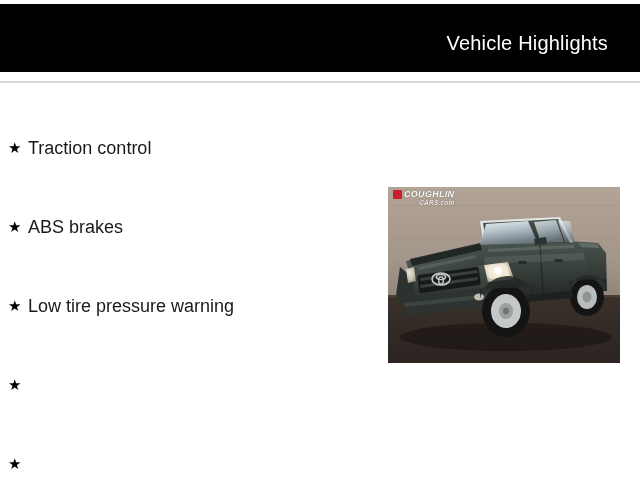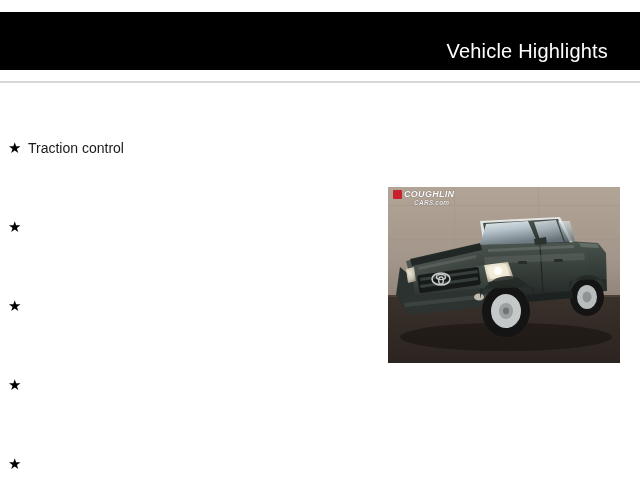--- a/index.html
+++ b/index.html
@@ -13,23 +13,23 @@
     background: #ffffff;
     font-family: "Liberation Sans", sans-serif;
     overflow: hidden;
     position: relative;
   }
 
   
   .header {
     position: absolute;
     left: 0;
-    top: 12px;
+    top: 4px;
     width: 640px;
-    height: 58px;
+    height: 68px;
     background: #000000;
     box-sizing: border-box;
   }
   .header-title {
     position: absolute;
     right: 32px;
     top: 28px;
     color: #ffffff;
     font-size: 20px;
     font-weight: normal;
@@ -76,21 +76,21 @@
   .bullet-star {
     display: inline-block;
     width: 20px;
     font-size: 15px;
     color: #000000;
     line-height: 1;
     text-align: left;
     flex: 0 0 20px;
   }
   .highlight-label {
-    font-size: 14px;
+    font-size: 18px;
     color: #1a1a1a;
     line-height: 1;
     font-family: "Liberation Sans", sans-serif;
   }
 
   
   .vehicle-photo {
     position: absolute;
     left: 388px;
     top: 104px;
@@ -103,21 +103,21 @@
     display: block;
     width: 232px;
     height: 176px;
   }
   .watermark {
     position: absolute;
     left: 5px;
     top: 3px;
     display: flex;
     flex-direction: column;
-    align-items: center;
+    align-items: flex-end;
     line-height: 1;
     pointer-events: none;
   }
   .wm-row {
     display: flex;
     align-items: center;
   }
   .wm-mark {
     width: 9px;
     height: 9px;
@@ -159,24 +159,26 @@
 
   <ul class="highlights">
 
     <li class="highlight-item">
       <span class="bullet-star">★</span>
       <span class="highlight-label">Traction control</span>
     </li>
 
     <li class="highlight-item">
       <span class="bullet-star">★</span>
-    </li>
-
-    <li class="highlight-item">
-      <span class="bullet-star">★</span>
+      <span class="highlight-label">ABS brakes</span>
+    </li>
+
+    <li class="highlight-item">
+      <span class="bullet-star">★</span>
+      <span class="highlight-label">Low tire pressure warning</span>
     </li>
 
     <li class="highlight-item">
       <span class="bullet-star">★</span>
     </li>
 
     <li class="highlight-item">
       <span class="bullet-star">★</span>
     </li>
 

